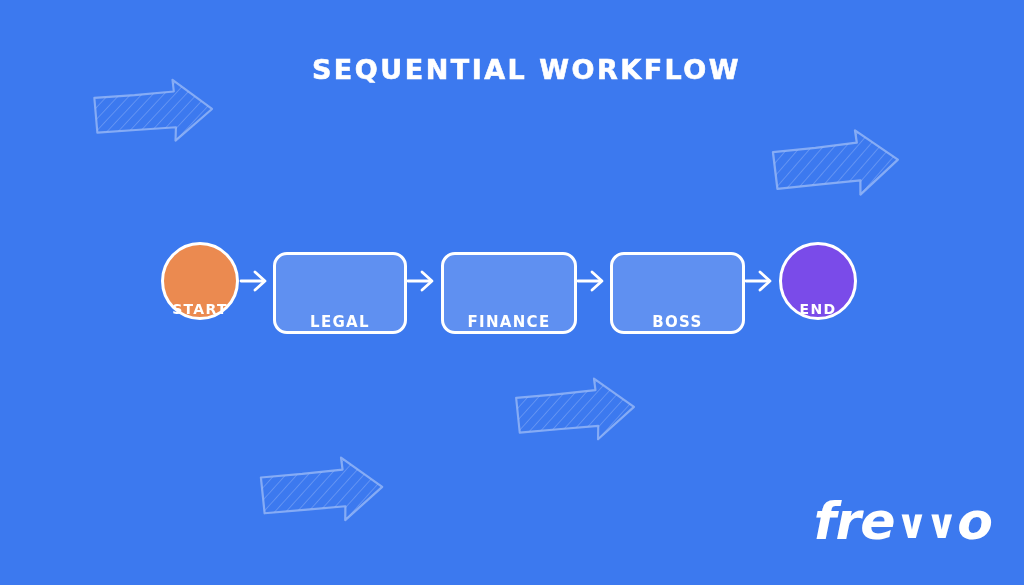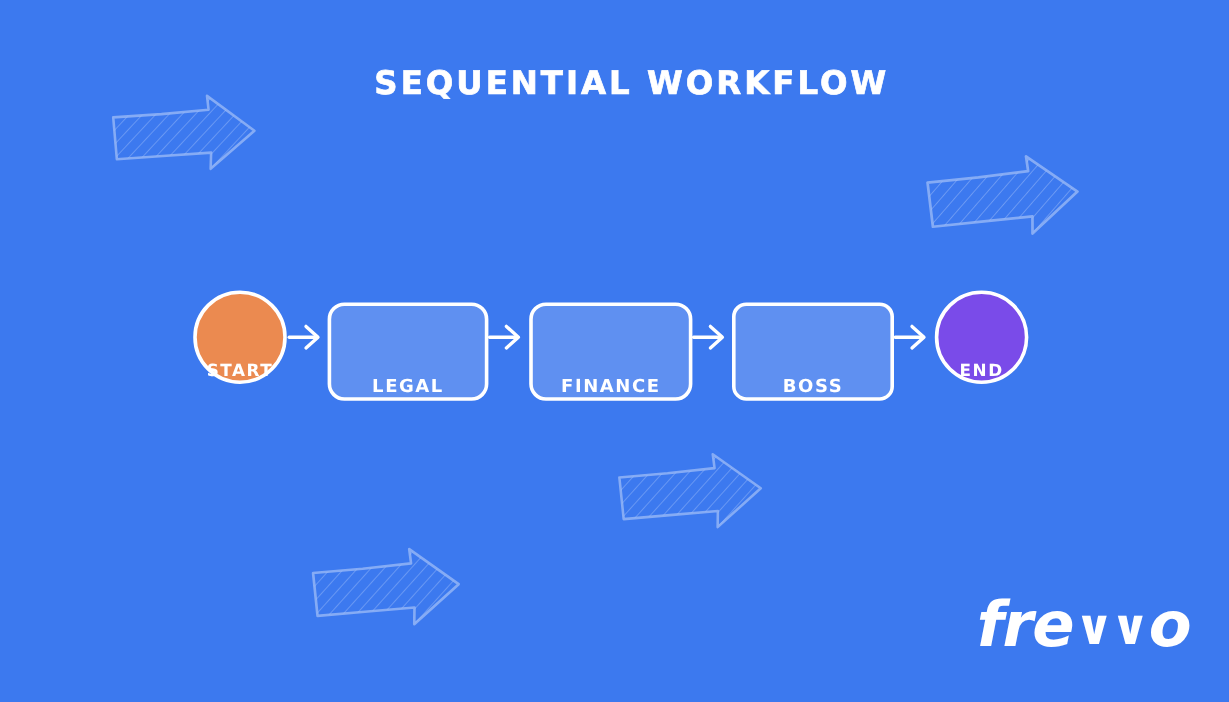--- a/index.html
+++ b/index.html
@@ -45,21 +45,21 @@
     margin-top:12px;
   }
   .node-circle{
     width:78px;height:78px;top:242px;
     border-radius:50%;
     font-size:14px;
   }
   .node-start{left:161px;background:var(--start-fill);}
   .node-legal{left:273px;}
   .node-finance{left:441px;width:136px;}
-  .node-boss{left:610px;width:135px;border-radius:12px;}
+  .node-boss{left:610px;width:135px;}
   .node-end{left:779px;background:var(--end-fill);}
   .conn{
     position:absolute;top:267px;
     width:34px;height:28px;
   }
   .conn line,.conn polyline{
     stroke:var(--connector);stroke-width:2.8;
     fill:none;stroke-linecap:round;stroke-linejoin:round;
   }
   .conn-1{left:239px;}

